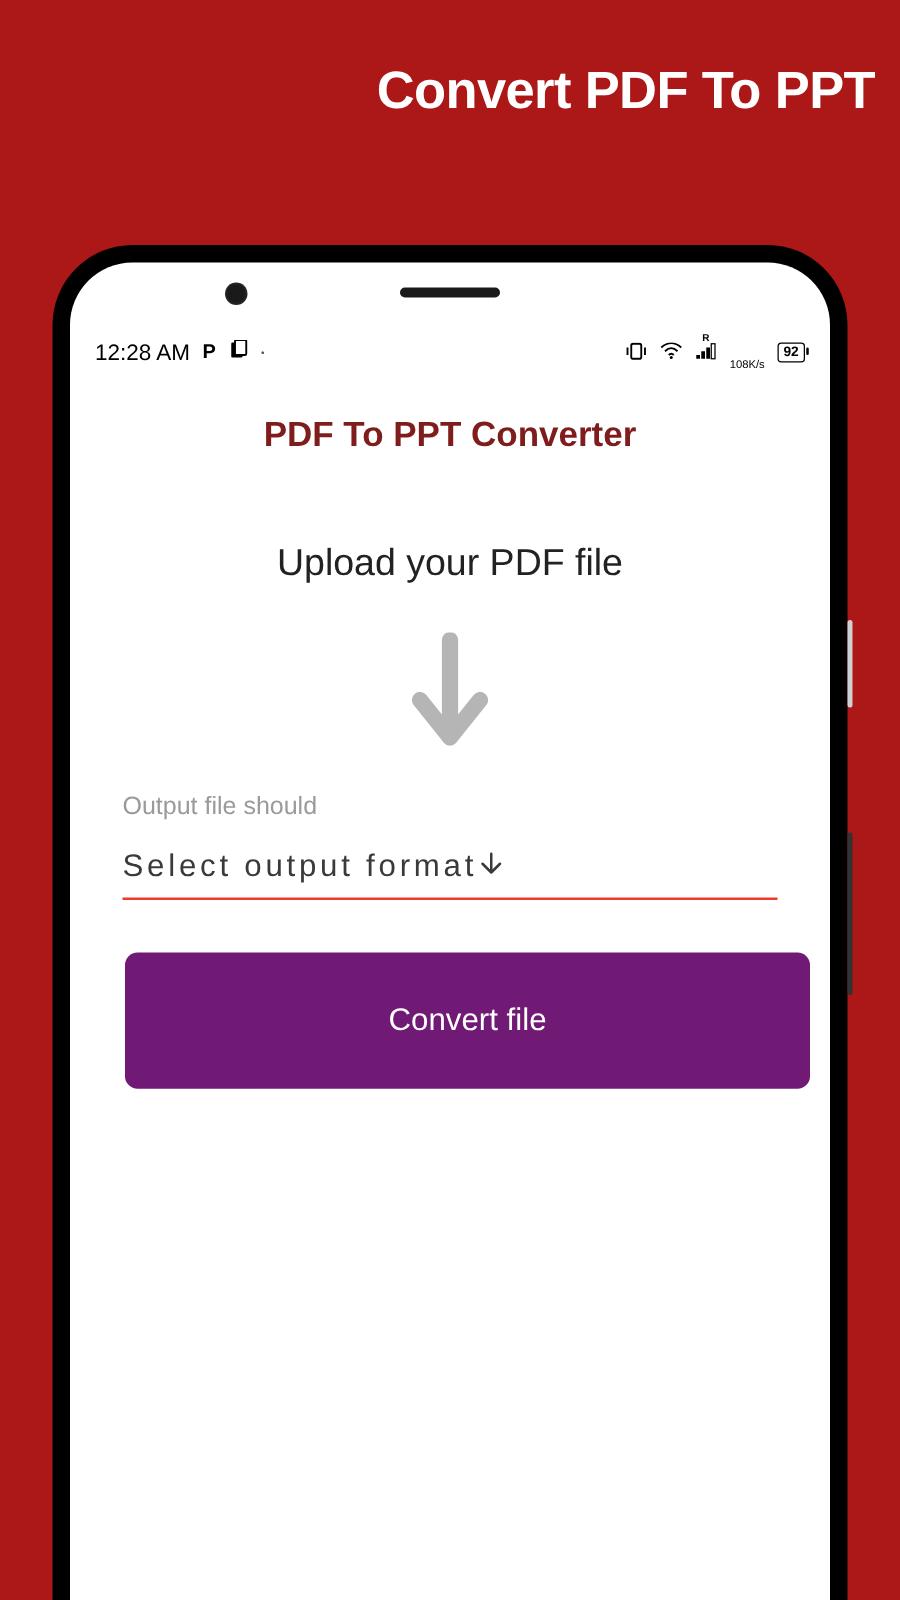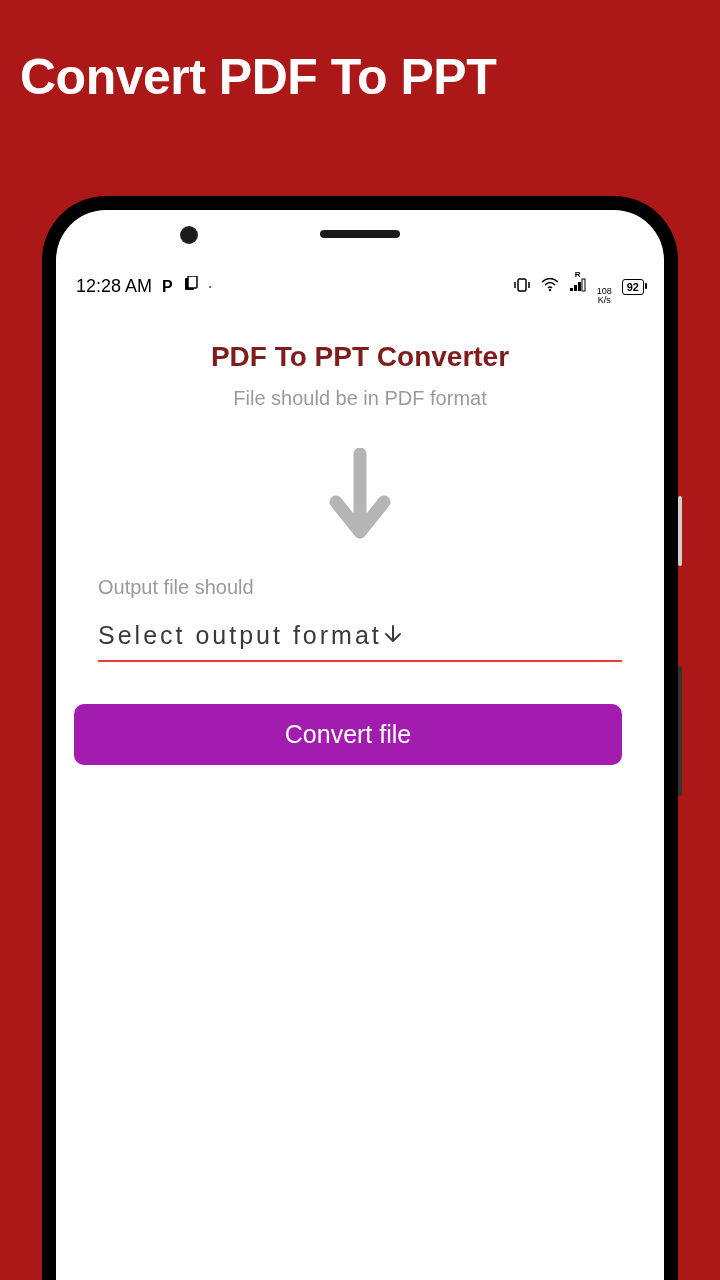--- a/index.html
+++ b/index.html
@@ -6,23 +6,23 @@
 body {
   width: 720px;
   height: 1280px;
   background: #ac1717;
   font-family: -apple-system, BlinkMacSystemFont, 'Segoe UI', Arial, sans-serif;
   overflow: hidden;
   position: relative;
 }
 .hero-title {
   color: white;
-  font-size: 50px;
+  font-size: 42px;
   font-weight: 700;
-  text-align: left;
+  text-align: right;
   padding: 48px 20px 0;
   letter-spacing: -0.5px;
 }
 .phone-frame {
   position: absolute;
   left: 50%;
   transform: translateX(-50%);
   top: 196px;
   width: 636px;
   height: 1200px;
@@ -149,27 +149,27 @@
   display: flex;
   justify-content: flex-start;
   align-items: center;
 }
 .select-text {
   font-size: 25px;
   color: #3a3a3a;
   letter-spacing: 3px;
 }
 .convert-btn {
-  margin: 42px 18px 0;
-  background: #a21caf;
+  margin: 42px 44px 0;
+  background: #701a75;
   color: #fff;
   border: none;
   border-radius: 10px;
   font-size: 25px;
-  padding: 16px 0;
+  padding: 40px 0;
   text-align: center;
   width: calc(100% - 60px);
   display: block;
 }
 .p-icon { font-weight: 700; font-size: 16px; }
 .small-dot { font-size: 8px; color: #555; }
 .signal-text { font-size: 9px; line-height: 1; }
 </style>
 </head>
 <body>
@@ -215,31 +215,31 @@
         </span>
         <span style="position:relative;">
           <svg width="18" height="14" viewBox="0 0 18 14">
               <rect x="1" y="10" width="3" height="3" fill="#000"></rect>
               <rect x="5" y="7" width="3" height="6" fill="#000"></rect>
               <rect x="9" y="4" width="3" height="9" fill="#000"></rect>
               <rect x="13" y="1" width="3" height="12" fill="none" stroke="#000" stroke-width="1"></rect>
             </svg>
           <span style="position:absolute;top:-6px;left:6px;font-size:8px;font-weight:700;">R</span>
         </span>
-        <span style="display:flex;flex-direction:column;align-items:center;line-height:1;margin-top:19px;">
+        <span style="display:flex;flex-direction:row;align-items:center;line-height:1;margin-top:19px;">
           <span class="signal-text">108</span>
           <span class="signal-text">K/s</span>
         </span>
         <span class="battery-box">92</span>
       </div>
     </div>
 
     <div class="app-title">PDF To PPT Converter</div>
 
-    <div class="upload-sub">File should be in PDF format</div>
+    <div class="upload-heading">Upload your PDF file</div>
 
 
     <div class="arrow-down">
       <svg width="72" height="92" viewBox="0 0 72 92">
         <path d="M36 6 L36 72 M36 84 L12 54 M36 84 L60 54 M36 84 L36 60" stroke="#b5b5b5" stroke-width="13" fill="none" stroke-linecap="round" stroke-linejoin="round"></path>
       </svg>
     </div>
 
     <div class="output-label">Output file should</div>
 

